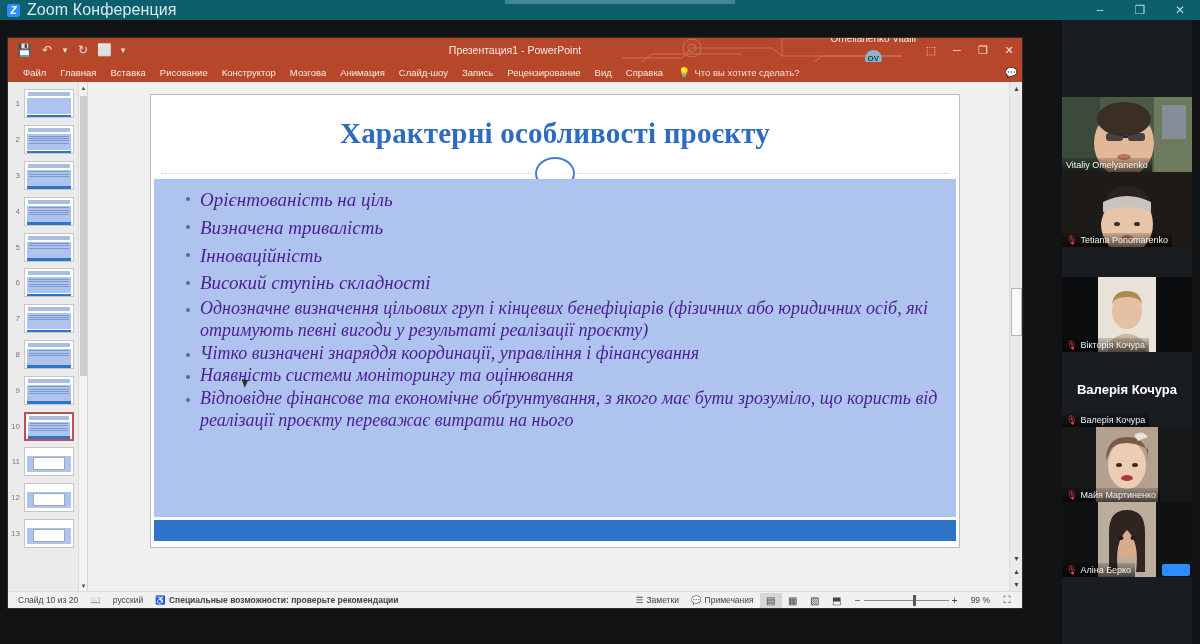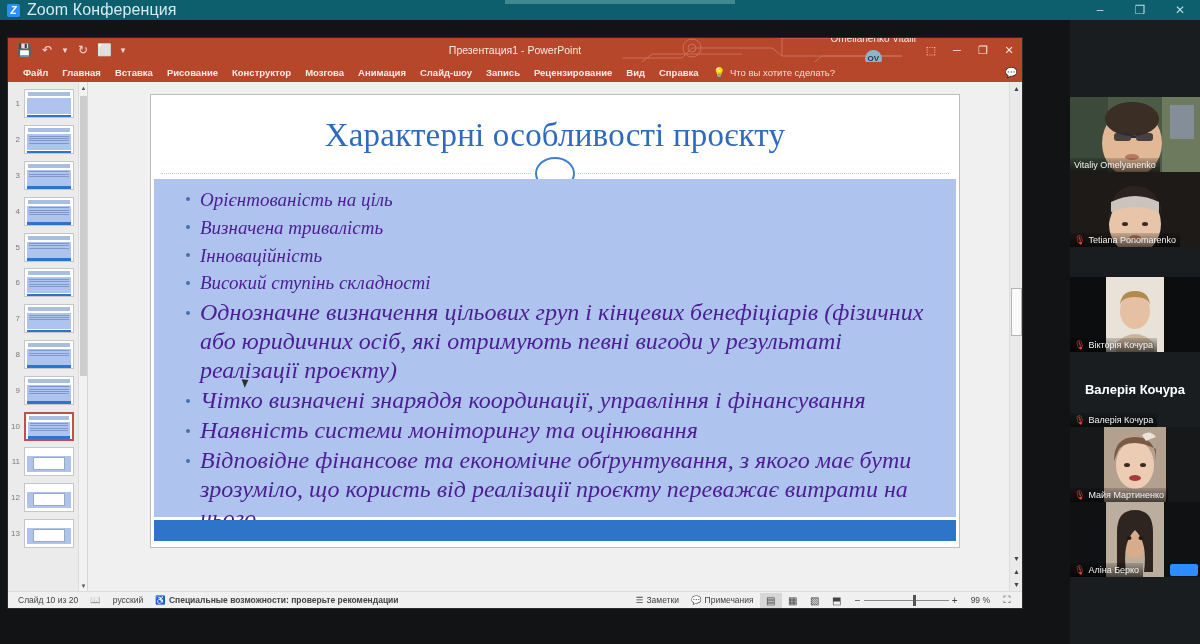--- a/index.html
+++ b/index.html
@@ -71,21 +71,21 @@
   }
   .ppt-ic{
     width:26px; height:24px; display:flex; align-items:center; justify-content:center;
     color:#fae5e0; font-size:11px;
   }
 
   .ppt-ribbon{
     height:20px; background:#b7472a; display:flex; align-items:center;
     padding-left:8px; position:relative; overflow:hidden;
   }
-  .tab{ color:#fcebe6; font-size:9.5px; padding:0 7px; white-space:nowrap;font-weight:bold;}
+  .tab{ color:#fcebe6; font-size:9.5px; padding:0 7px; white-space:nowrap;}
   .tellme{ display:flex; align-items:center; gap:4px; margin-left:8px; }
   .tellme .bulb{ color:#ffe08a; font-size:10px; }
   .tellme span{ color:#fbdcd4; font-size:9.5px; }
   .ribbon-right{ margin-left:auto; padding-right:4px; color:#fbdcd4; font-size:10px;}
 
   .ppt-main{ flex:1; display:flex; background:#f0f0f0; position:relative; }
 
   
   .thumbs{
     width:80px; background:#ebebeb; border-right:1px solid #d6d6d6;
@@ -115,21 +115,21 @@
     justify-content:center; font-size:6px; color:#555; background:#f2f2f2;}
 
   
   .slide-area{ flex:1; position:relative; background:#f0f0f0; }
   .slide{
     position:absolute; left:62px; top:12px; width:810px; height:454px;
     background:#fff; border:1px solid #bdbdbd;
   }
   .slide-title{
     position:absolute; left:0; right:0; top:22px; text-align:center;
-    font-family:"Liberation Serif", serif; font-weight:normal; font-size:33px;
+    font-family:"Liberation Serif", serif; font-weight:bold; font-size:29px;
     color:#2e6bbf; letter-spacing:.2px;
   }
   .slide-divider{
     position:absolute; left:10px; right:10px; top:78px; height:1px;
     border-top:1px dotted #b9cbe6;
   }
   .slide-circle{
     position:absolute; left:50%; top:62px; transform:translateX(-50%);
     width:40px; height:33px; border-radius:50%; background:#fff;
     border:2px solid #3f7fd0; box-shadow:0 0 0 3px #fff;
@@ -144,21 +144,21 @@
   ul.blist{ list-style:none; margin:0; padding:8px 16px 0 30px; }
   ul.blist li{
     position:relative; font-family:"Liberation Serif", serif; color:#4c1d95;
     padding-left:16px; margin-bottom:1px;font-style:italic;
   }
   ul.blist li:before{
     content:""; position:absolute; left:2px; top:.55em; width:4px; height:4px;
     border-radius:50%; background:#4a6fa8;
   }
   li.big{ font-size:19px; line-height:1.41; }
-  li.sm{ font-size:24px; line-height:1.21; }
+  li.sm{ font-size:18px; line-height:1.21; }
 
   .cursor{
     position:absolute; left:155px; top:296px; width:0; height:0;
     border-left:6px solid #2d2d2d; border-top:3px solid transparent;
     border-bottom:6px solid transparent; transform:rotate(-20deg);
   }
 
   .slide-scroll{
     position:absolute; right:0; top:0; width:13px; height:100%; background:#eaeaea;
     border-left:1px solid #dcdcdc;
@@ -181,21 +181,21 @@
     font-size:10px; color:#444;
   }
   .viewbtn.active{ background:#d7d7d7; }
   .zslider{ display:flex; align-items:center; gap:0px; margin:0 4px;}
   .ztrack{ width:85px; height:1px; background:#8a8a8a; position:relative;}
   .zknob{ position:absolute; left:49px; top:-5px; width:3px; height:11px; background:#555;}
   .zsign{ width:12px; text-align:center; font-size:10px; color:#444;}
 
   
   .strip{
-    position:absolute; right:0px; top:20px; width:130px; height:624px;
+    position:absolute; right:8px; top:20px; width:130px; height:624px;
     background:#1a1d1f;
   }
   .tile{ position:relative; width:130px; height:75px; background:#111; overflow:hidden;}
   .tile.active{ outline:2px solid #8fd14f; outline-offset:-2px; }
   .vid{ position:absolute; inset:0; }
   .name{
     position:absolute; left:0; bottom:0; height:14px; display:flex; align-items:center;
     gap:3px; padding:0 4px; color:#f2f2f2; font-size:9px;
     background:linear-gradient(to top, rgba(0,0,0,.62), rgba(0,0,0,.15));
     max-width:130px; white-space:nowrap; overflow:hidden;

